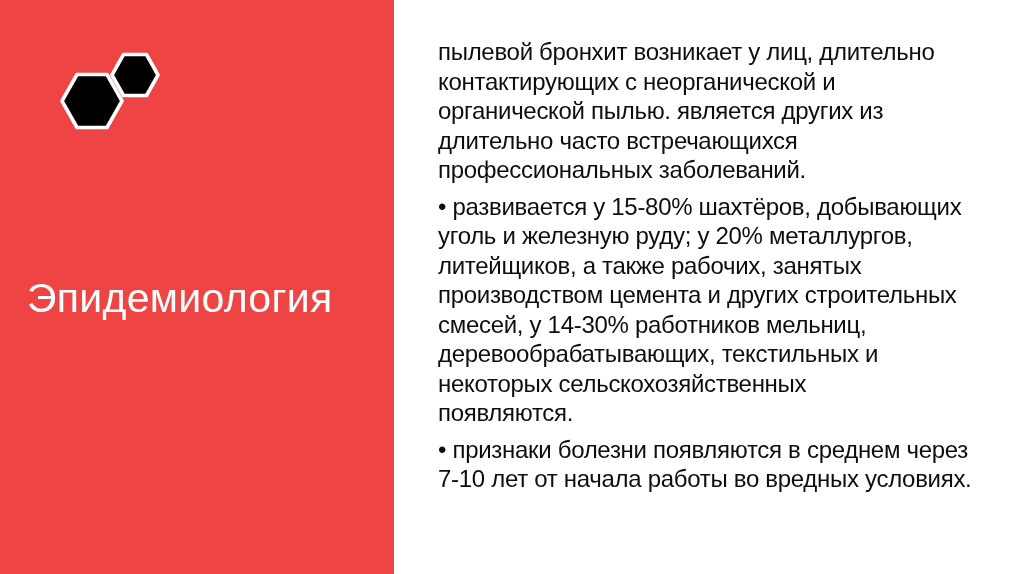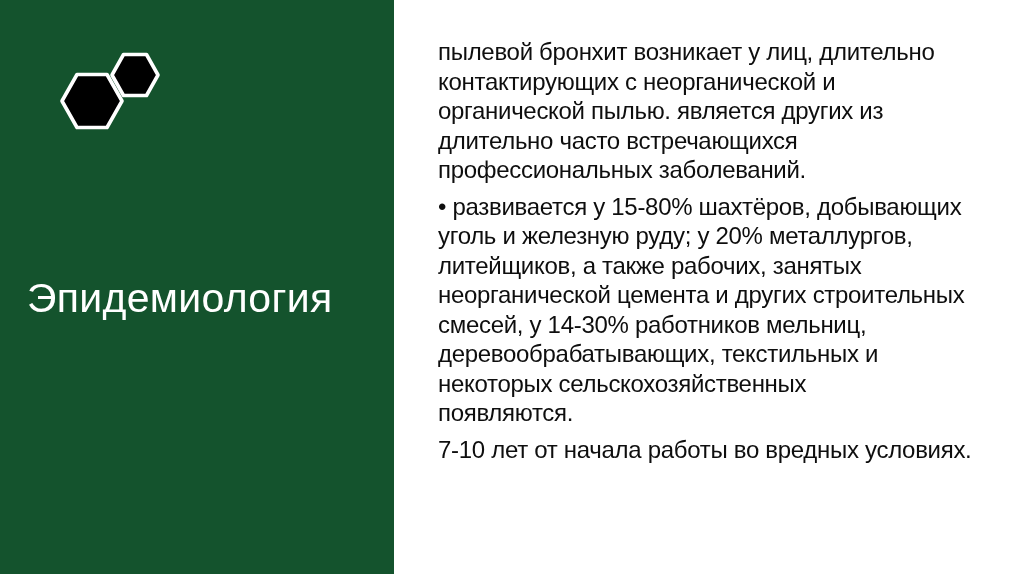--- a/index.html
+++ b/index.html
@@ -1,21 +1,21 @@
 <!DOCTYPE html>
 <html><head>
 <meta charset="utf-8">
 <style>
   html,body{margin:0;padding:0;background:#ffffff;}
   .slide{
     position:relative;width:1024px;height:574px;overflow:hidden;
     background:#ffffff;font-family:"Liberation Sans",sans-serif;
   }
   .left-panel{
-    position:absolute;left:0;top:0;width:394px;height:574px;background:#14532d;
+    position:absolute;left:0;top:0;width:394px;height:574px;background:#ef4444;
   }
   .logo{position:absolute;left:55px;top:45px;}
   .slide-title{
     position:absolute;left:27px;top:276px;margin:0;
     font-size:41px;font-weight:400;line-height:1.1;color:#ffffff;
     white-space:nowrap;letter-spacing:0.3px;
   }
   .content{
     position:absolute;left:394px;top:0;width:630px;height:574px;
     background:#ffffff;box-sizing:border-box;
@@ -47,24 +47,25 @@
         <div class="line"><span>пылевой бронхит возникает у лиц, длительно</span></div>
         <div class="line"><span>контактирующих с неорганической и</span></div>
         <div class="line"><span>органической пылью. является других из</span></div>
         <div class="line"><span>длительно часто встречающихся</span></div>
         <div class="line"><span>профессиональных заболеваний.</span></div>
       </div>
       <div class="para">
         <div class="line"><span>• развивается у 15-80% шахтёров, добывающих</span></div>
         <div class="line"><span class="b">уголь и железную руду;</span><span> у 20% </span><span class="b">металлургов,</span></div>
         <div class="line"><span class="b">литейщиков,</span><span> а также рабочих, занятых</span></div>
-        <div class="line"><span>неорганической </span><span class="b">цемента</span><span> и других строительных</span></div>
+        <div class="line"><span>производством </span><span class="b">цемента</span><span> и других строительных</span></div>
         <div class="line"><span>смесей, у 14-30% работников мельниц,</span></div>
         <div class="line"><span class="b">деревообрабатывающих, текстильных и</span></div>
         <div class="line"><span class="b">некоторых сельскохозяйственных</span></div>
         <div class="line"><span class="b">появляются</span><span>.</span></div>
       </div>
       <div class="para">
+        <div class="line"><span>• признаки болезни появляются в среднем через</span></div>
         <div class="line"><span class="b">7-10 лет</span><span> от начала работы во вредных условиях.</span></div>
       </div>
     </main>
 
 </div>
 
 </body></html>

